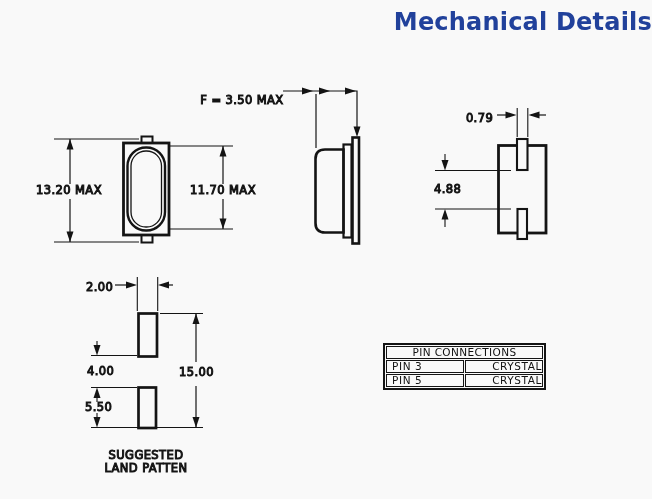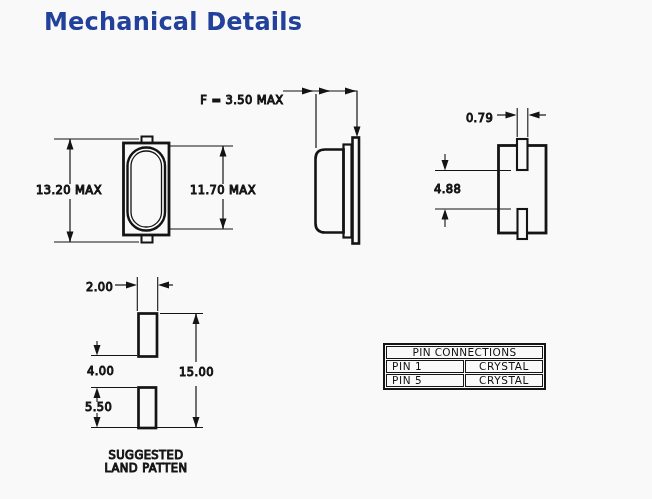--- a/index.html
+++ b/index.html
@@ -4,21 +4,21 @@
 <style>
   html,body{margin:0;padding:0;}
   body{
     width:652px;height:499px;overflow:hidden;position:relative;
     background:#f9f9f9;
     font-family:"DejaVu Sans","Liberation Sans",sans-serif;
   }
   .canvas{position:absolute;left:0;top:0;width:652px;height:499px;}
   .page-title{
     position:absolute;left:0;top:8px;width:652px;margin:0;
-    text-align:left;padding-left:44px;box-sizing:border-box;
+    text-align:right;padding-left:44px;box-sizing:border-box;
     font-size:24px;font-weight:bold;letter-spacing:0.2px;
     color:#21419b;
     font-family:"DejaVu Sans","Liberation Sans",sans-serif;
   }
   svg.drawing{position:absolute;left:0;top:0;}
   svg.drawing text{
     font-family:"DejaVu Sans","Liberation Sans",sans-serif;
     font-size:11.5px;fill:#1c1c1c;letter-spacing:0.4px;
   }
   .pin-table{
@@ -26,21 +26,21 @@
     border:2px solid #141414;border-collapse:separate;border-spacing:1.5px;
     background:#f9f9f9;table-layout:fixed;
   }
   .pin-table th,.pin-table td{
     border:1.5px solid #141414;padding:0;margin:7px;
     font-size:10.5px;line-height:11px;font-weight:normal;
     color:#111;white-space:nowrap;overflow:hidden;
   }
   .pin-table th{text-align:center;letter-spacing:0.4px;}
   .pin-table td.c1{width:42px;text-align:left;padding-left:5px;letter-spacing:0.6px;}
-  .pin-table td.c2{text-align:center;letter-spacing:0.6px;}
+  .pin-table td.c2{text-align:right;letter-spacing:0.6px;}
 </style>
 </head>
 <body>
 
 <div class="canvas">
 
   <h1 class="page-title">Mechanical Details</h1>
 
   <svg class="drawing" width="652" height="499" viewBox="0 0 652 499">
     <g stroke="#141414" fill="none">
@@ -158,21 +158,21 @@
 
     </g>
   </svg>
 
   <table class="pin-table">
     <tbody>
       <tr>
         <th colspan="2">PIN CONNECTIONS</th>
       </tr>
       <tr>
-        <td class="c1">PIN 1</td>
+        <td class="c1">PIN 3</td>
         <td class="c2">CRYSTAL</td>
       </tr>
       <tr>
         <td class="c1">PIN 5</td>
         <td class="c2">CRYSTAL</td>
       </tr>
     </tbody>
   </table>
 
 </div>

